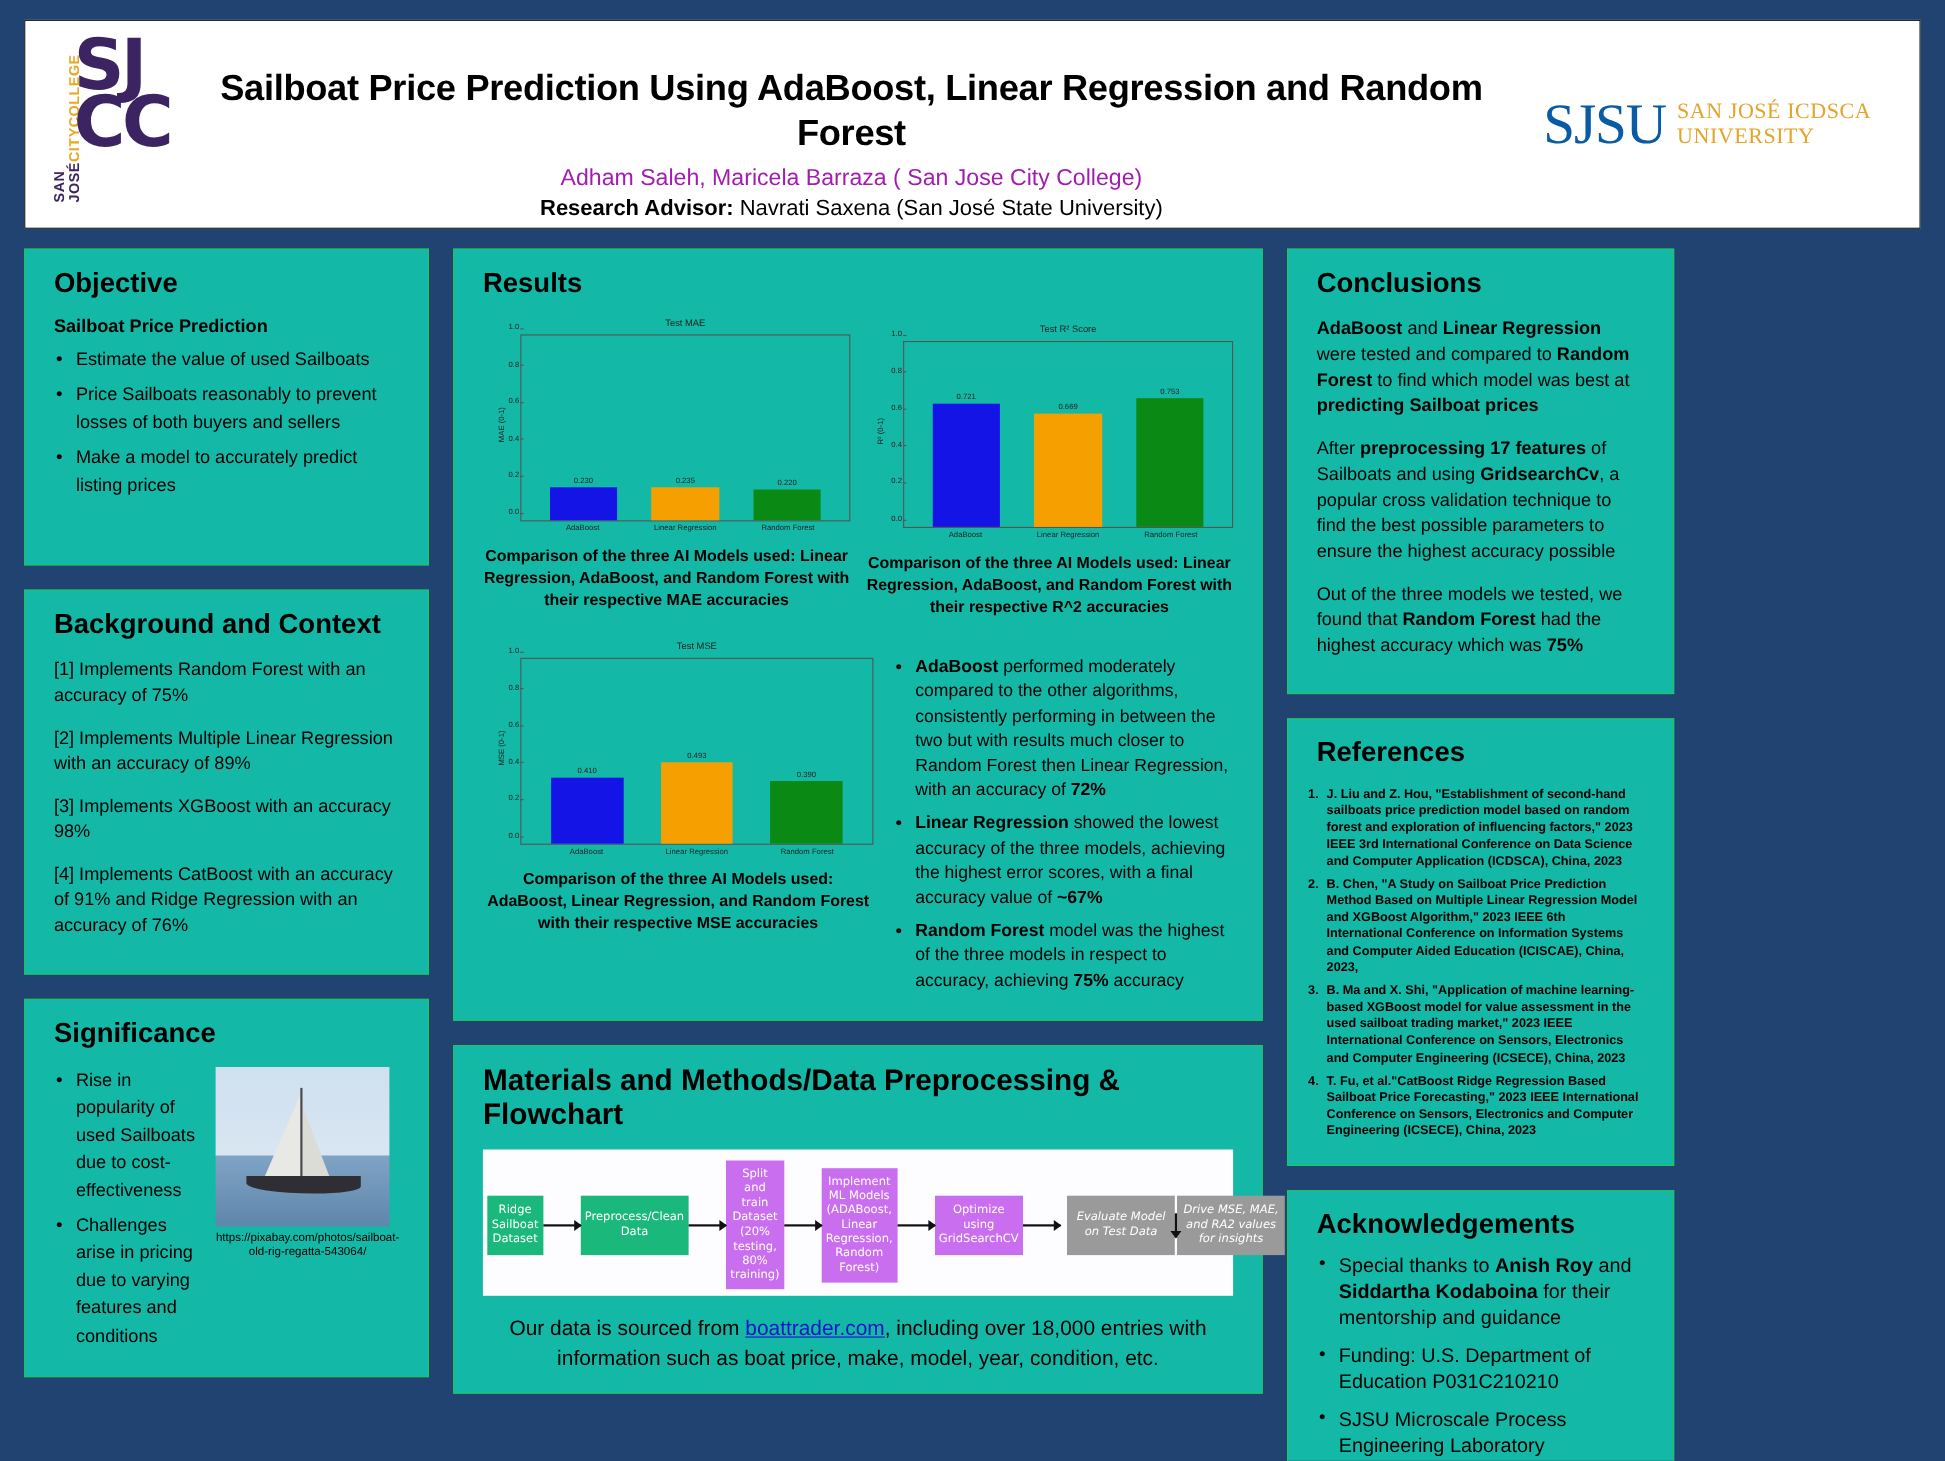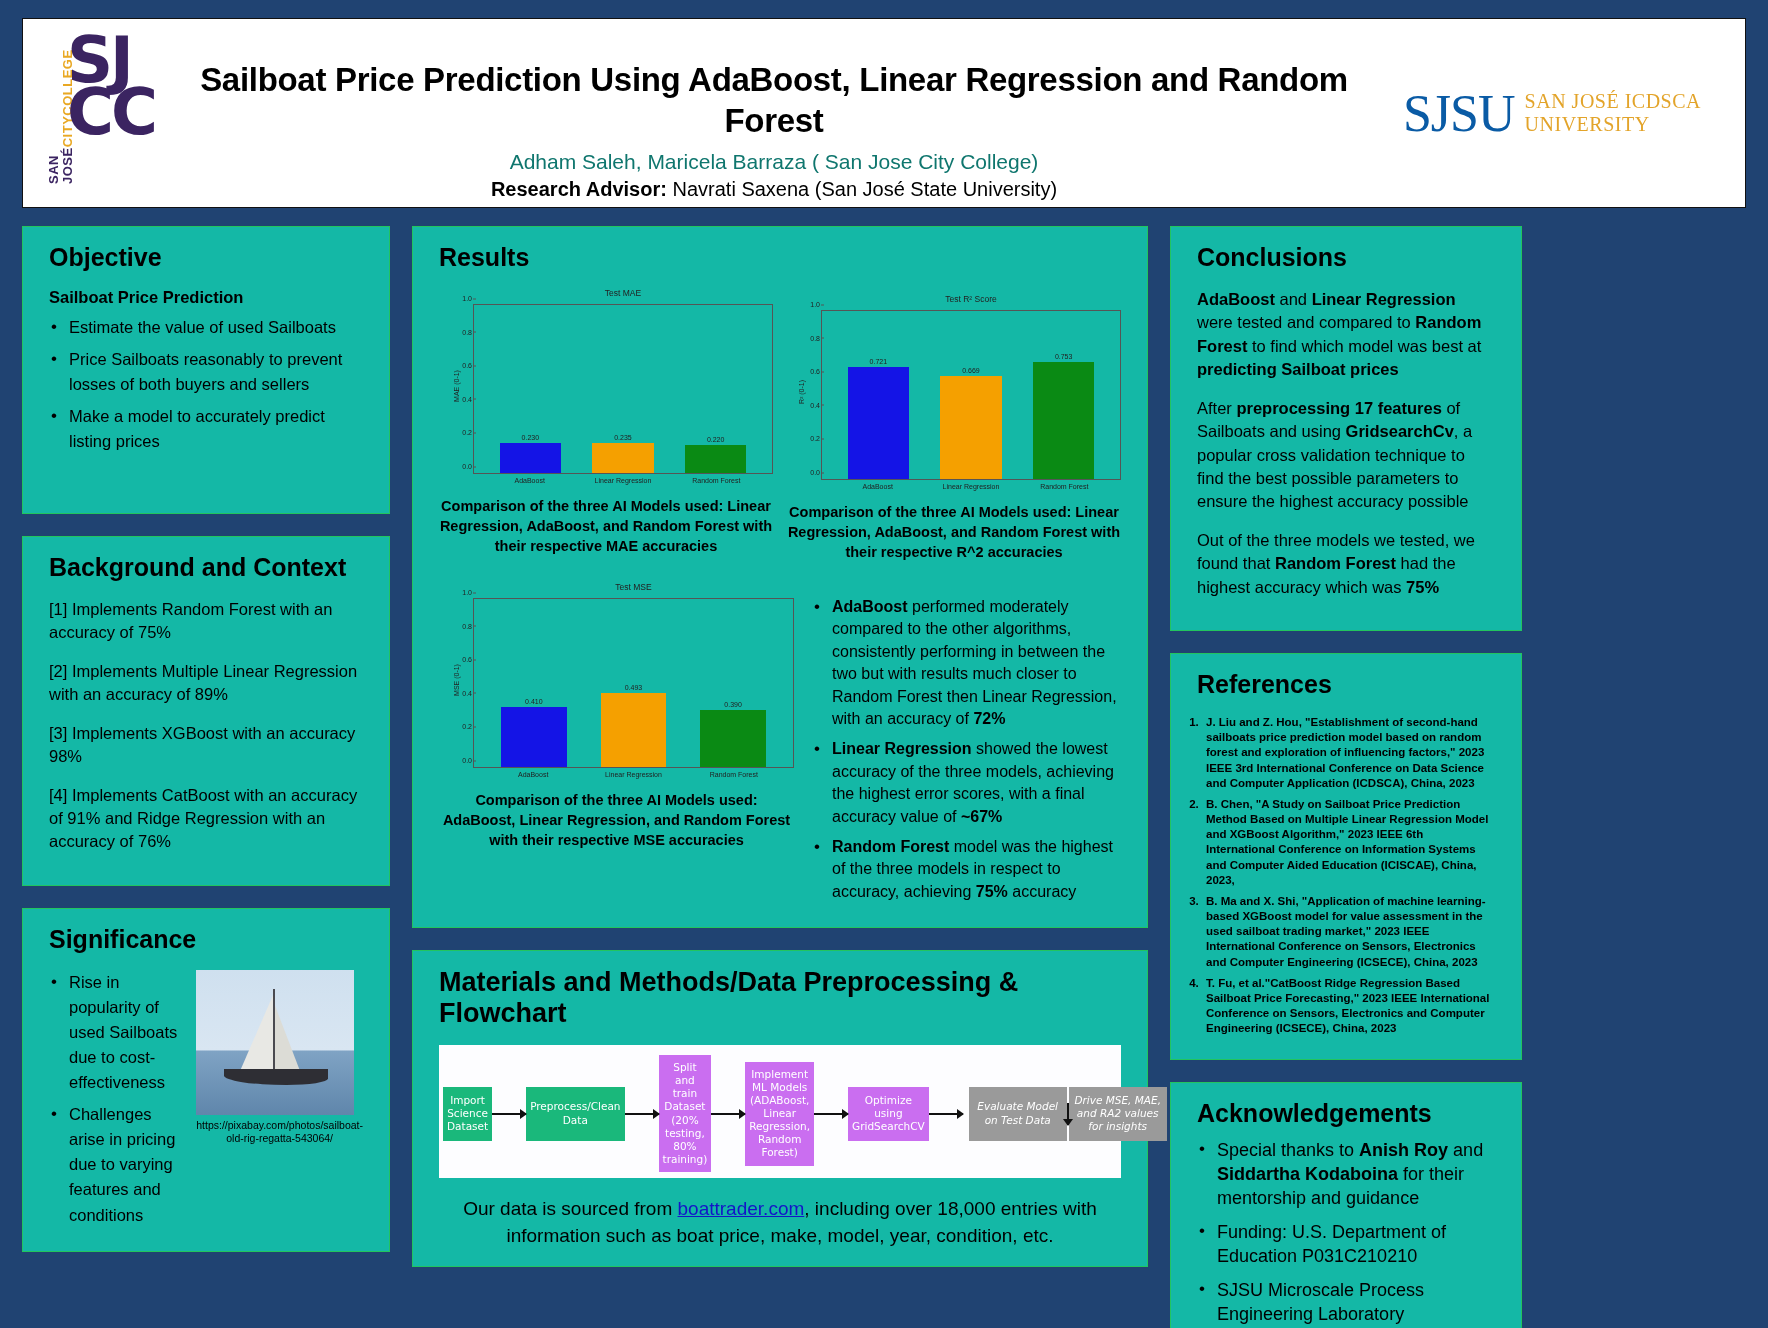--- a/index.html
+++ b/index.html
@@ -30,21 +30,21 @@
     position: absolute; left: 26px; top: 6px;
     color: #3b2461; font-weight: 900; font-size: 64px;
     line-height: 52px; letter-spacing: -3px;
     font-family: "DejaVu Sans", sans-serif;
   }
   .head-center { flex: 1; text-align: center; padding: 0 10px; }
   .poster-title {
     font-size: 33px; font-weight: bold; color: #000;
     line-height: 1.24; letter-spacing: -.3px; margin-top: 35px;
   }
-  .authors { font-size: 21px; color: #0f766e; margin-top: 8px; }
+  .authors { font-size: 21px; color: #a21caf; margin-top: 8px; }
   .advisor { font-size: 20px; color: #000; margin-top: 4px; }
   .advisor b { font-weight: bold; }
   .head-right { flex: 0 0 350px; text-align: center; }
   .term { font-size: 28px; font-weight: bold; color: #000; margin-bottom: 34px; }
   .sjsu-lock { display: flex; align-items: center; justify-content: center; gap: 10px; }
   .sjsu-word {
     font-family: "Liberation Serif", serif; font-size: 52px;
     color: #0a5ba5; font-weight: normal; letter-spacing: -1px;
   }
   .sjsu-sub {
@@ -376,21 +376,21 @@
               </li>
             </ul>
           </div>
         </div>
       </div>
 
       <div class="card" style="min-height:275px">
         <h2 class="big">Materials and Methods/Data Preprocessing &amp; Flowchart</h2>
         <div class="flow-area">
           <div class="flow-row">
-            <div class="fbox green">Import Science Dataset</div>
+            <div class="fbox green">Ridge Sailboat Dataset</div>
             <div class="arrow"></div>
             <div class="fbox green">Preprocess/Clean Data</div>
             <div class="arrow"></div>
             <div class="fbox purple">Split and train Dataset (20% testing, 80% training)</div>
             <div class="arrow"></div>
             <div class="fbox purple">Implement ML Models (ADABoost, Linear Regression, Random Forest)</div>
             <div class="arrow"></div>
             <div class="fbox purple">Optimize using GridSearchCV</div>
             <div class="arrow"></div>
             <div class="down-col">

